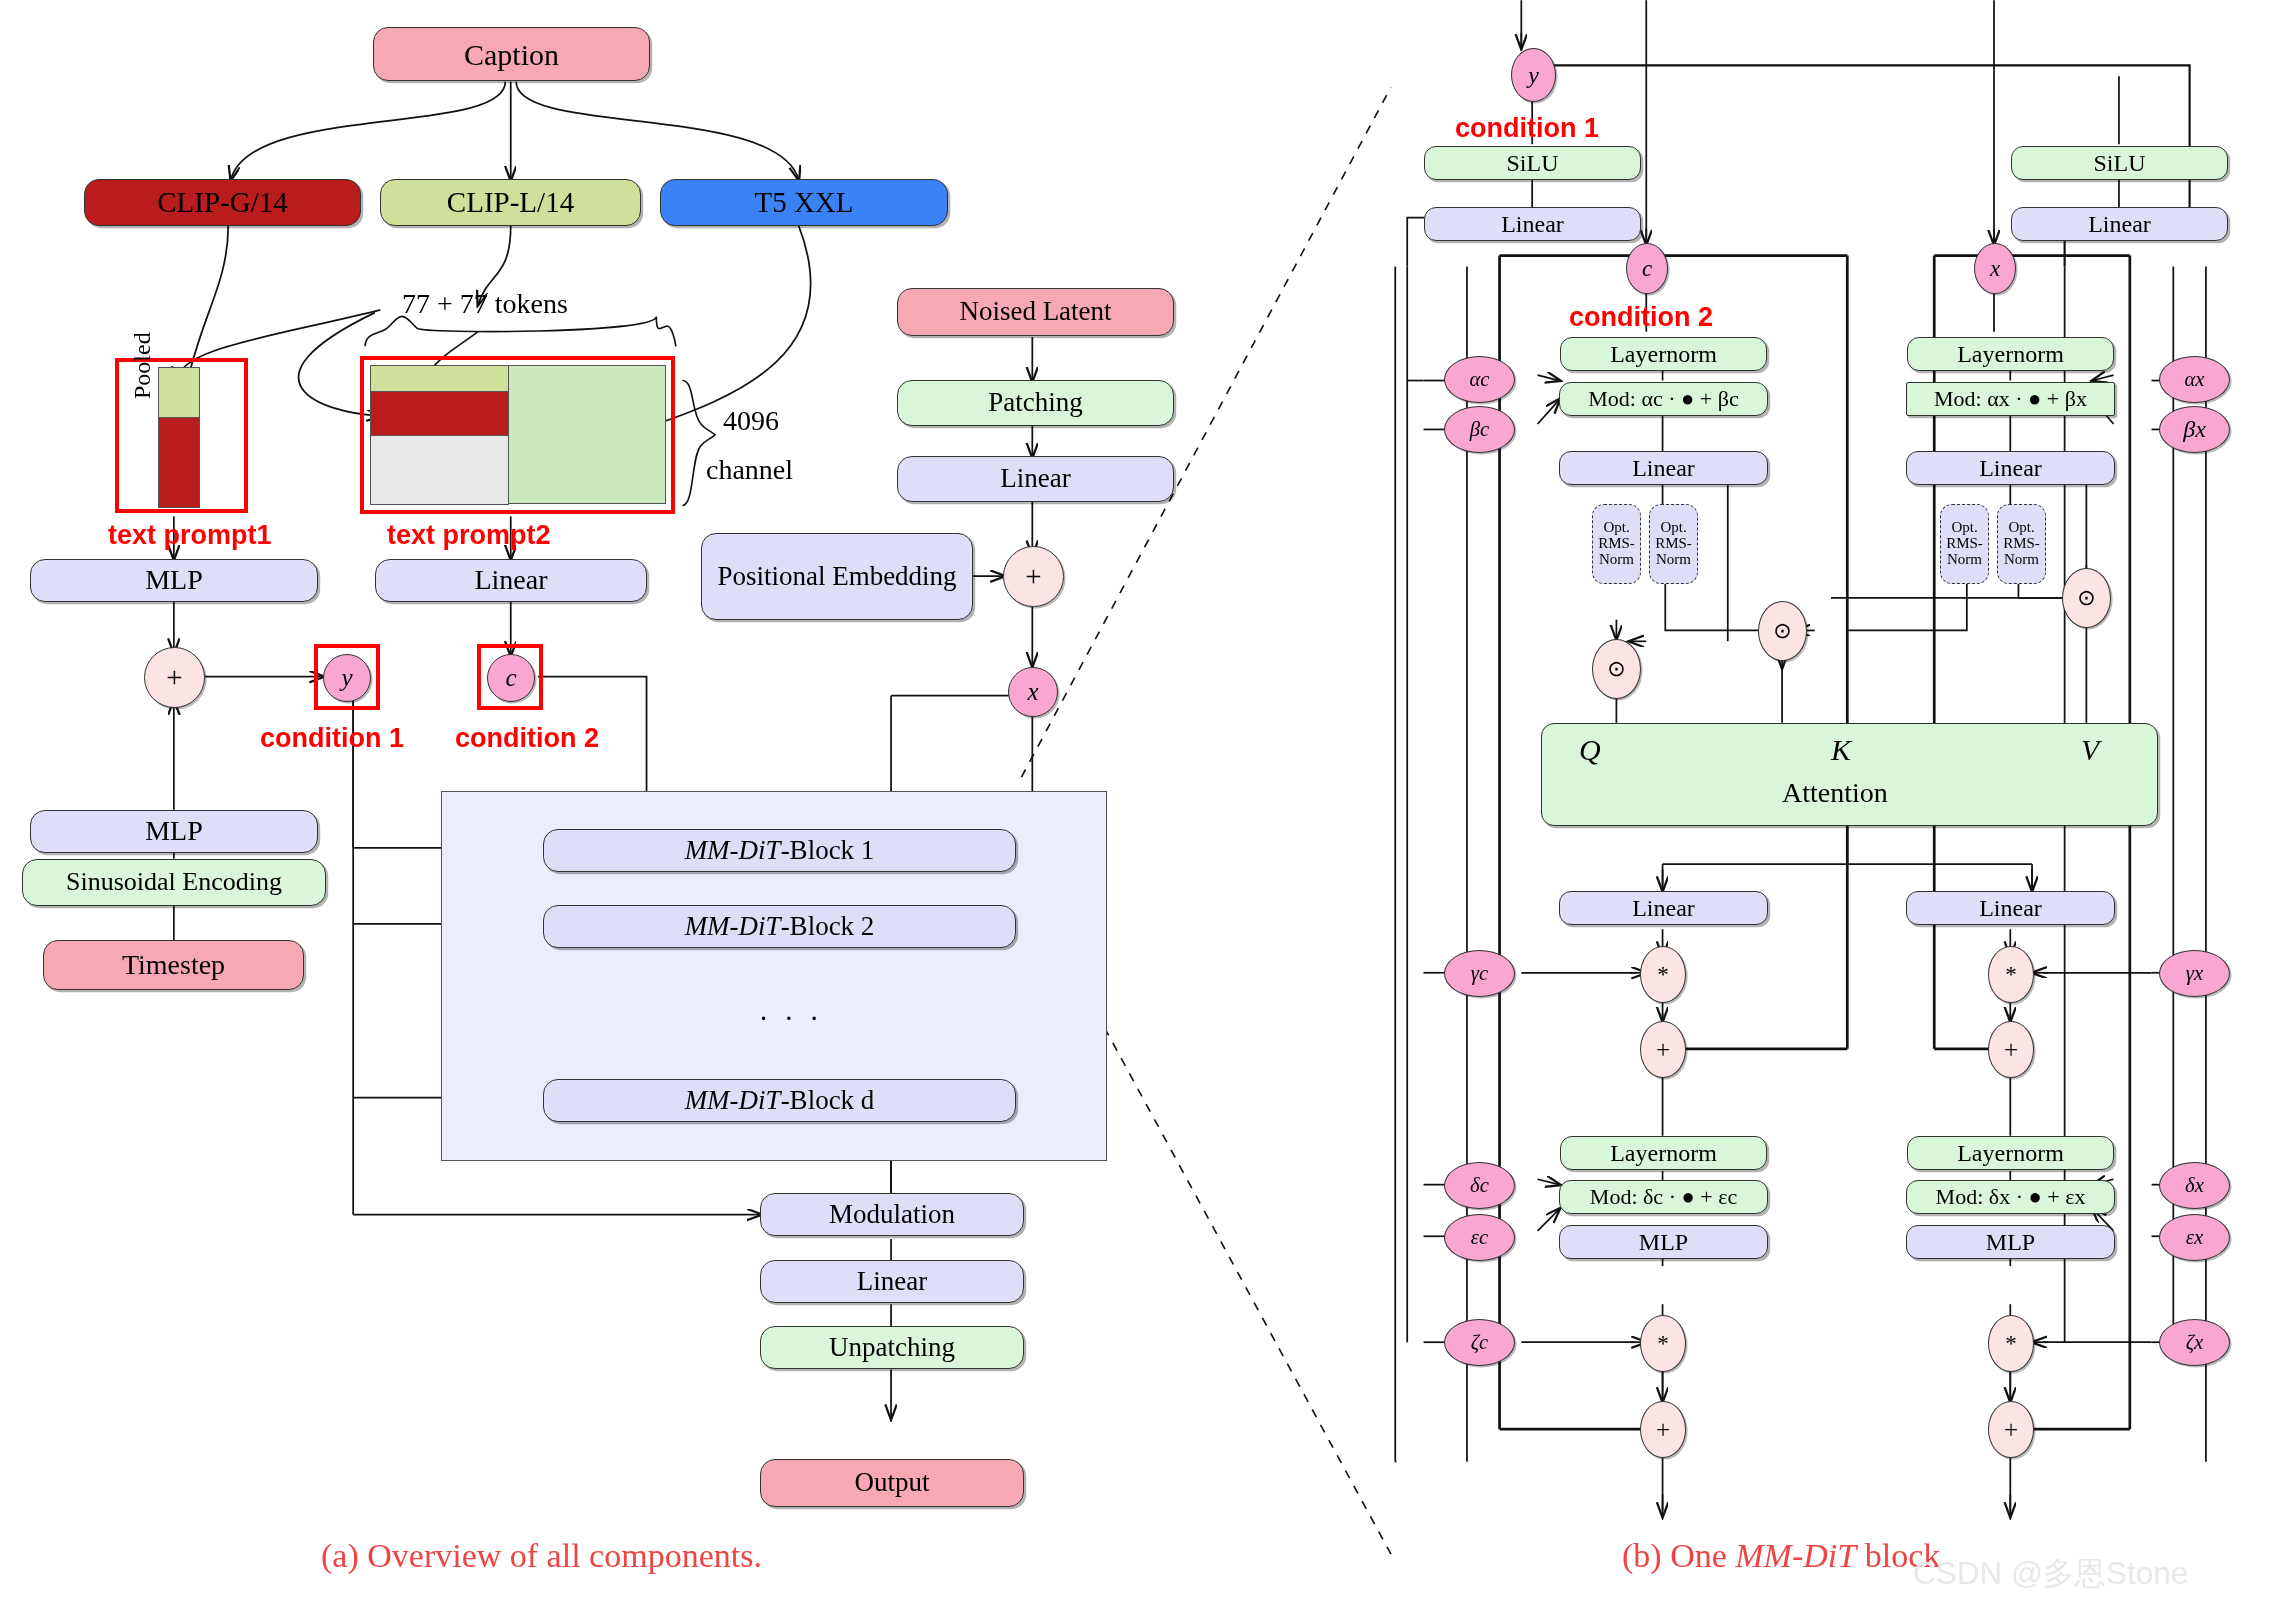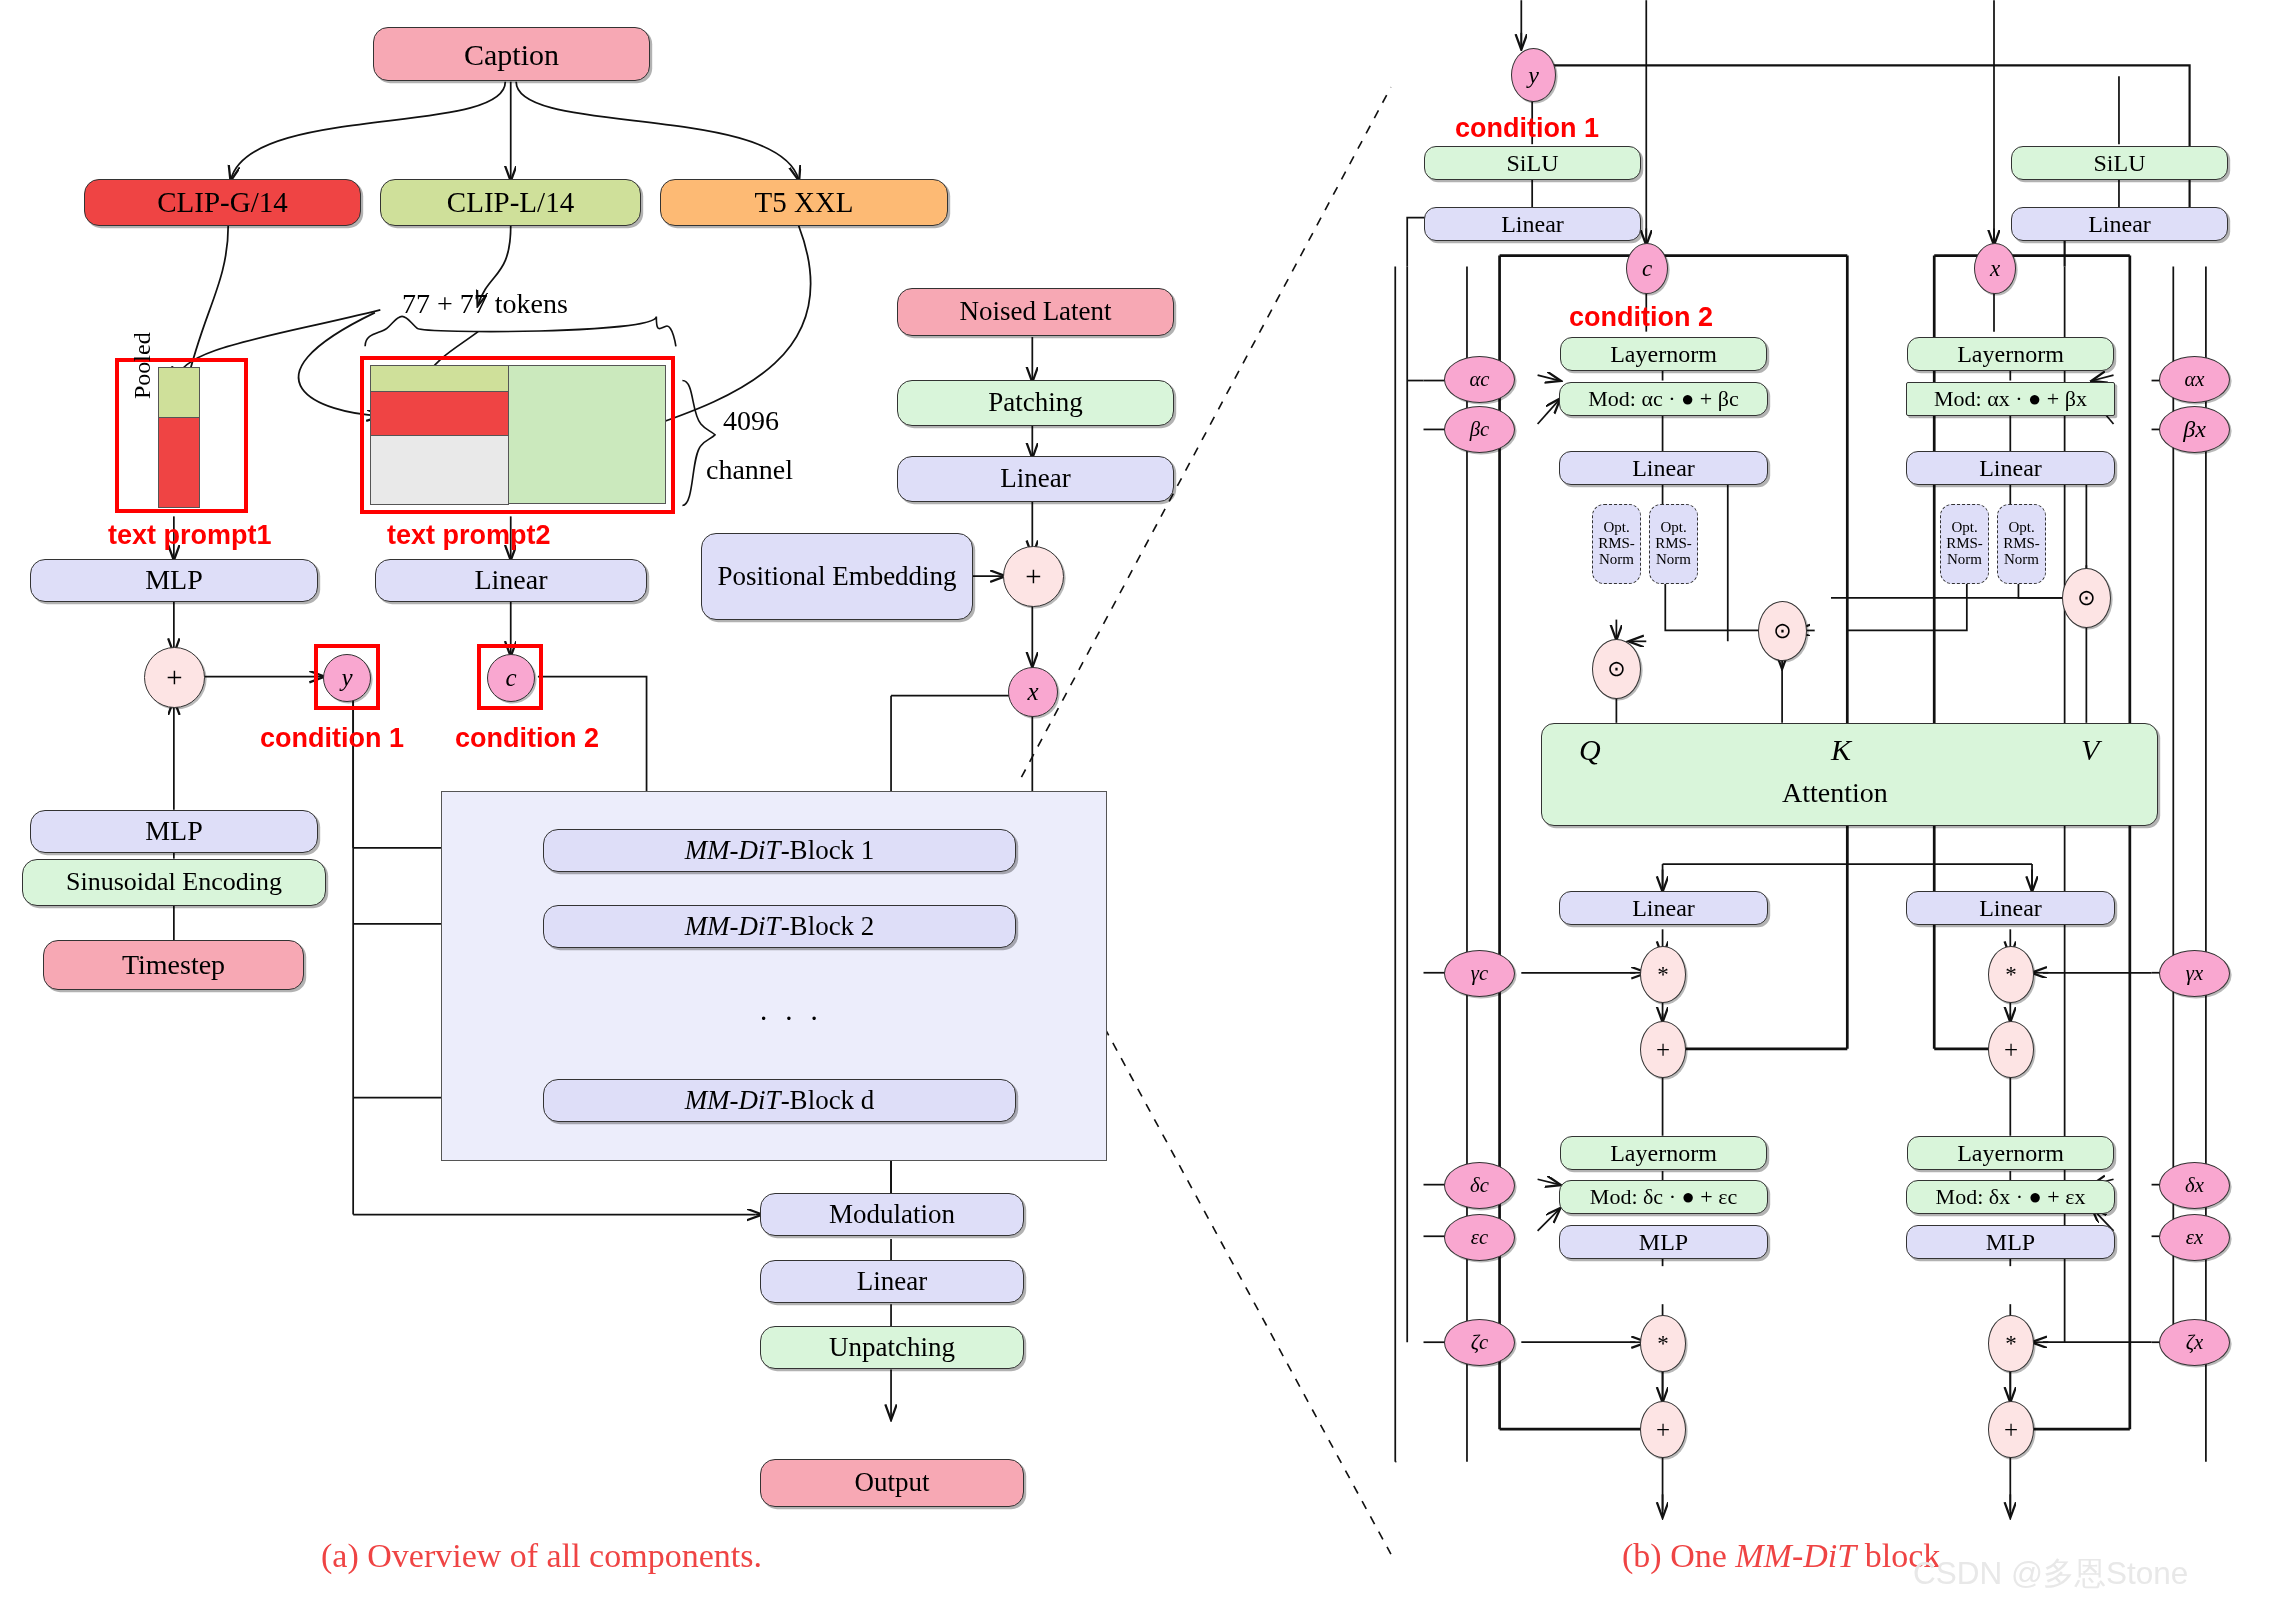--- a/index.html
+++ b/index.html
@@ -4,23 +4,23 @@
 <style>
   html,body{margin:0;padding:0;background:#fff;}
   body{font-family:"Liberation Serif", serif;}
   #root{position:relative;width:2295px;height:1613px;background:#fff;overflow:hidden;}
   .node{position:absolute;box-sizing:border-box;display:flex;align-items:center;justify-content:center;
         text-align:center;border:1.6px solid #333;border-radius:15px;line-height:1.1;
         box-shadow:2.2px 2.2px 0 rgba(0,0,0,0.30);}
   .pink{background:#f7a8b4;}
   .green{background:#d9f5da;}
   .purple{background:#dedef8;}
-  .tealdark{background:#ef4444;}
+  .tealdark{background:#b91c1c;}
   .olive{background:#cfe09a;}
-  .lightgreen{background:#fdba74;}
+  .lightgreen{background:#3b82f6;}
   .ellipse{position:absolute;box-sizing:border-box;display:flex;align-items:center;justify-content:center;
            border:1.6px solid #333;border-radius:50%;box-shadow:1.6px 1.6px 0 rgba(0,0,0,0.28);}
   .e-pinkdark{background:#f9a7d0;}
   .e-pinklite{background:#fde4e4;}
   .redbox{position:absolute;border:4.9px solid #ff0000;box-sizing:border-box;background:transparent;}
   .redlabel{position:absolute;color:#ff0000;font-family:"Liberation Sans",sans-serif;font-weight:bold;white-space:nowrap;}
   .txt{position:absolute;white-space:nowrap;color:#000;}
   .bigbox{position:absolute;box-sizing:border-box;background:#ecedfb;border:1.6px solid #555;}
   .plainrect{position:absolute;box-sizing:border-box;border:1.6px solid #555;}
   svg.lines{position:absolute;left:0;top:0;width:2295px;height:1613px;pointer-events:none;}

